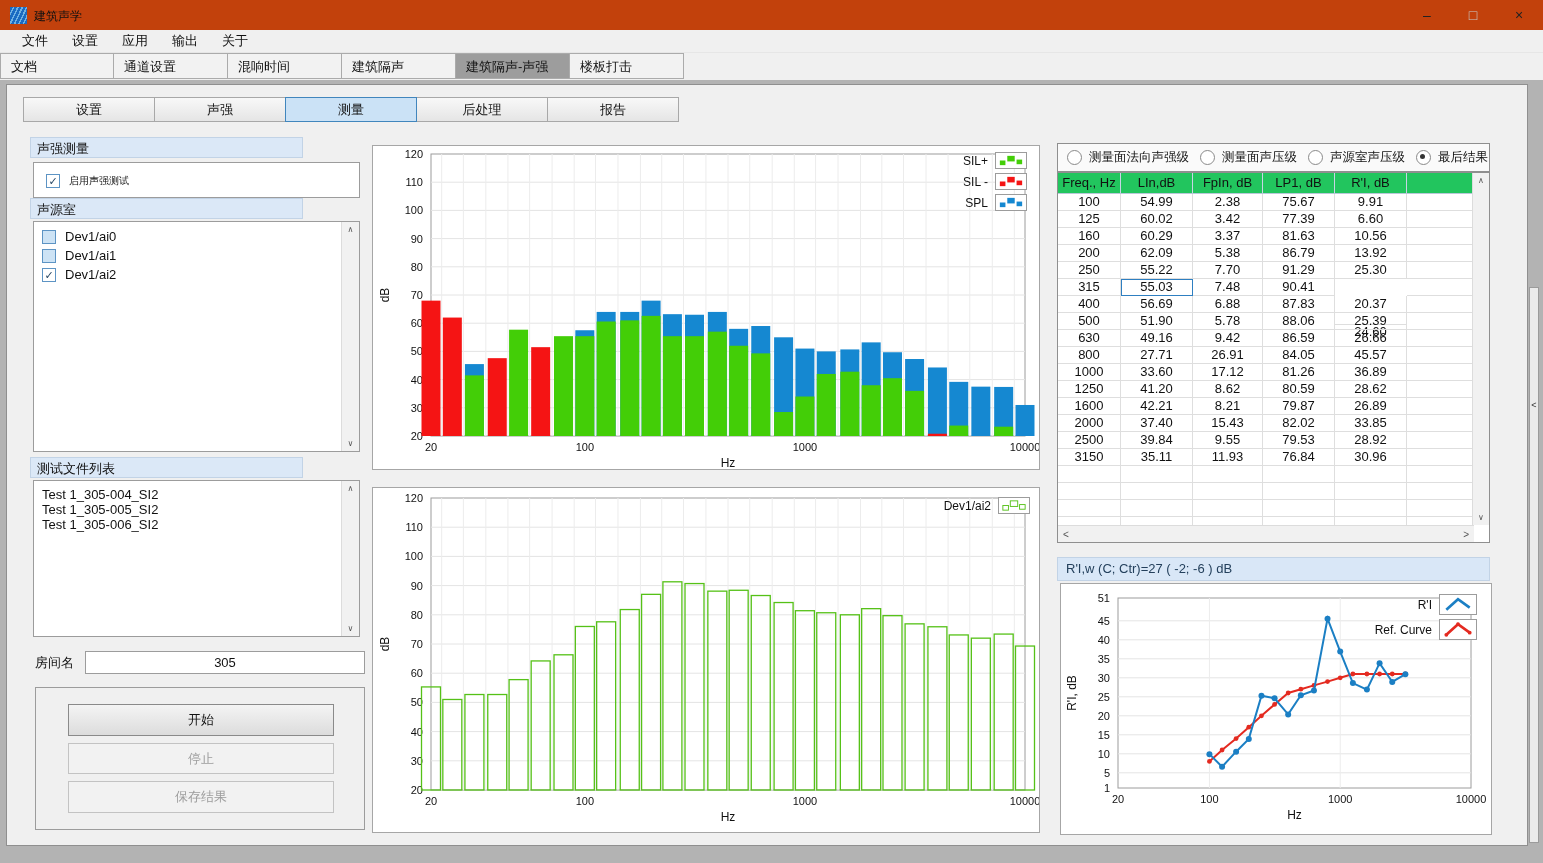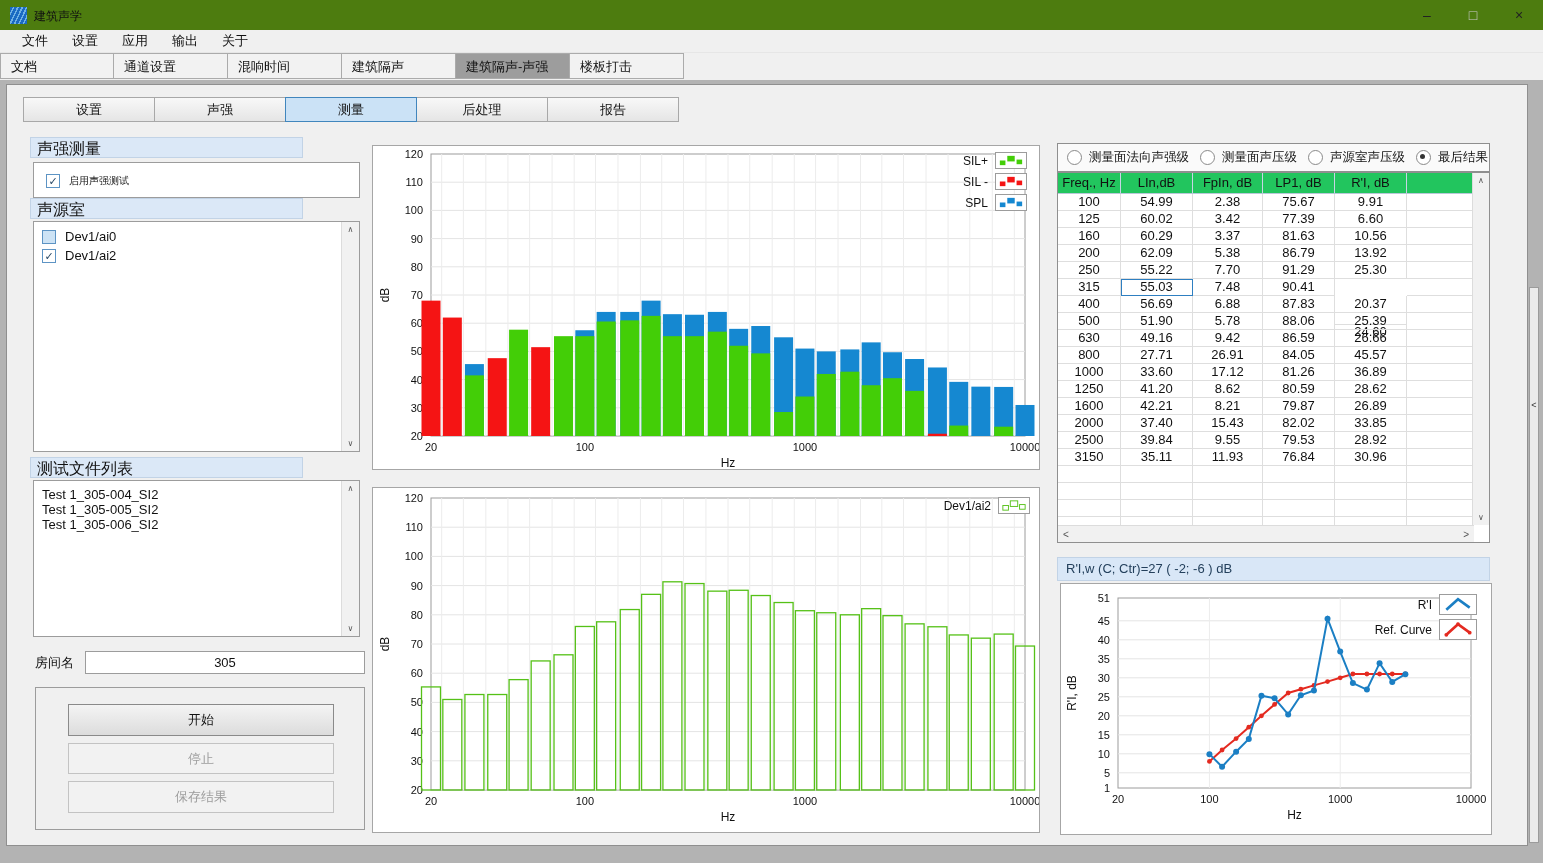--- a/index.html
+++ b/index.html
@@ -1,20 +1,20 @@
 <!DOCTYPE html>
 <html><head>
 <meta charset="utf-8">
 <style>
   html,body{margin:0;padding:0;}
   body{width:1543px;height:863px;position:relative;overflow:hidden;
        font-family:"Liberation Sans","DejaVu Sans",sans-serif;background:#b3b3b3;color:#111;}
   .frame{position:absolute;inset:0;outline:1px solid #787878;pointer-events:none;z-index:99;}
   
-  .titlebar{position:absolute;left:0;top:0;width:1543px;height:30px;background:#4d7c0f;border-bottom:1px solid #e4e4e4;}
+  .titlebar{position:absolute;left:0;top:0;width:1543px;height:30px;background:#c2410c;border-bottom:1px solid #e4e4e4;}
   .app-icon{position:absolute;left:10px;top:7px;width:17px;height:17px;
             background:repeating-linear-gradient(115deg,#1a6ac2 0 2.5px,#6fb1e4 2.5px 4px);}
   .app-title{position:absolute;left:34px;top:8px;font-size:12px;}
   .win-btn{position:absolute;top:0;width:46px;height:30px;text-align:center;line-height:30px;font-size:14px;color:#222;}
   .win-btn.max{color:#c9c9c9;}
   
   .menubar{position:absolute;left:0;top:30px;width:1543px;height:23px;background:#f0f0f0;
            display:flex;align-items:center;padding-left:10px;box-sizing:border-box;border-bottom:1px solid #e6e6e6;}
   .menu-item{padding:0 12px;font-size:13px;}
   
@@ -26,21 +26,21 @@
   
   .workarea{position:absolute;left:0;top:80px;width:1543px;height:783px;background:#b3b3b3;}
   .mainpanel{position:absolute;left:6px;top:4px;width:1520px;height:760px;background:#f0f0f0;border:1px solid #8f8f8f;}
   
   .subtabs{position:absolute;left:17px;top:12px;display:flex;}
   .sub-tab{width:132px;height:25px;line-height:24px;text-align:center;font-size:13px;box-sizing:border-box;
            background:linear-gradient(#f8f8f8,#e5e5e5);border:1px solid #a8a8a8;margin-left:-1px;}
   .sub-tab.active{background:#cbe2f6;border:1px solid #4186bd;position:relative;z-index:2;}
   
   .blue-header{position:absolute;height:21px;line-height:21px;background:#dbe8f7;border:1px solid #c2d3e6;
-               box-sizing:border-box;font-size:16px;padding-left:6px;width:273px;left:23px;}
+               box-sizing:border-box;font-size:13px;padding-left:6px;width:273px;left:23px;}
   .panel-box{position:absolute;background:#fff;border:1px solid #9c9c9c;box-sizing:border-box;}
   .cb{width:14px;height:14px;border:1px solid #5d94c4;background:#cde3f5;box-sizing:border-box;
       font-size:11px;line-height:12px;text-align:center;color:#214a6b;flex:0 0 auto;}
   .cb.checked{background:#fff;color:#1d3f5e;font-weight:bold;}
   .ch-row{display:flex;align-items:center;height:19px;padding-left:8px;gap:9px;font-size:13px;}
   .file-row{height:15px;line-height:15px;font-size:13px;padding-left:8px;white-space:nowrap;}
   .vscroll{position:absolute;right:0;top:0;width:17px;height:100%;background:#f1f1f1;border-left:1px solid #dcdcdc;}
   .scroll-arrow{position:absolute;left:0;width:17px;height:15px;text-align:center;font-size:8px;line-height:15px;color:#555;}
   .room-label{position:absolute;font-size:13px;line-height:24px;}
   .room-input{position:absolute;background:#fff;border:1px solid #9c9c9c;box-sizing:border-box;
@@ -127,20 +127,24 @@
       </div>
     </div>
 
     <div class="blue-header" style="top:113px;">声源室</div>
 
     <div class="panel-box" style="left:26px;top:136px;width:327px;height:231px;">
       <div id="channel-items" style="padding-top:5px;">
           <div class="ch-row">
             <div class="cb"></div>
             <span>Dev1/ai0</span>
+          </div>
+          <div class="ch-row">
+            <div class="cb"></div>
+            <span>Dev1/ai1</span>
           </div>
           <div class="ch-row">
             <div class="cb checked">✓</div>
             <span>Dev1/ai2</span>
           </div>
         </div>
       <div class="vscroll">
         <div class="scroll-arrow" style="top:0;">∧</div>
         <div class="scroll-arrow" style="bottom:0;">∨</div>
       </div>

